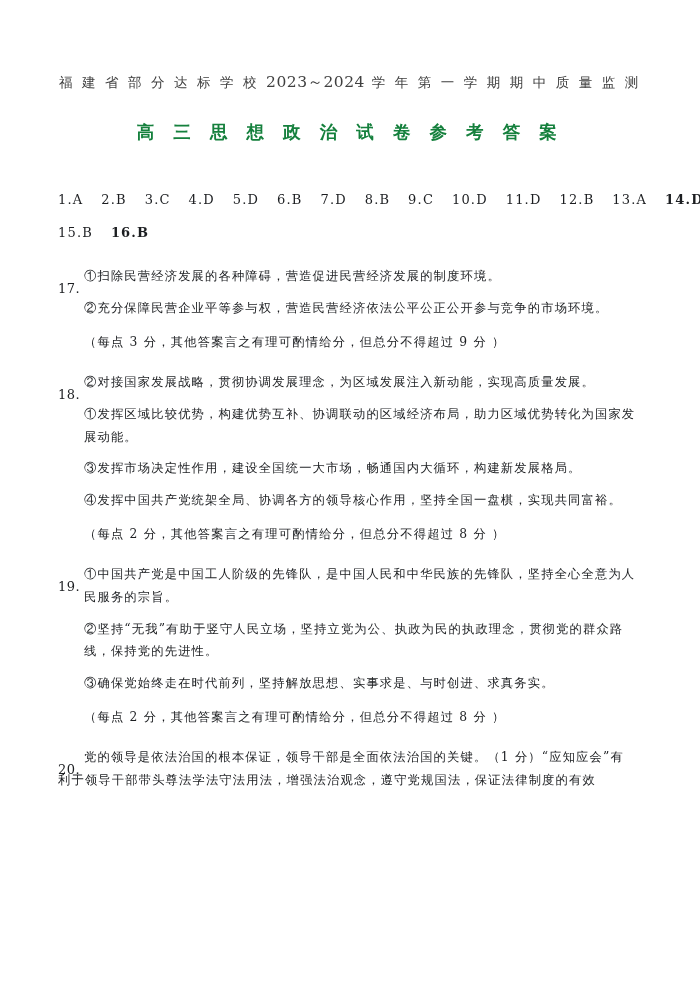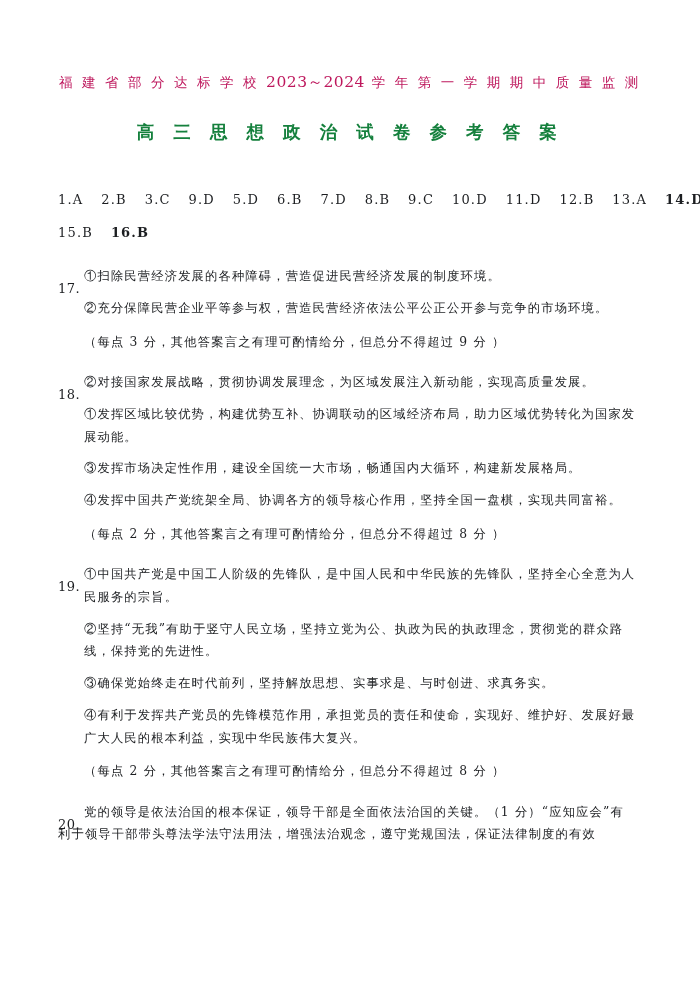--- a/index.html
+++ b/index.html
@@ -23,21 +23,21 @@
     box-sizing: border-box;
   }
   
   .doc-header {
     text-align: center;
     margin-top: 72px;
   }
   .header-line1 {
     font-size: 13.5px;
     letter-spacing: 2.6px;
-    color: #be185d;
+    color: #404040;
     white-space: nowrap;
   }
   .header-line1 .big {
     font-size: 15.5px;
     letter-spacing: 0.5px;
   }
   .header-line2 {
     margin-top: 27px;
     font-size: 17.5px;
     font-weight: bold;
@@ -125,21 +125,21 @@
     <div class="header-line2">高 三 思 想 政 治 试 卷 参 考 答 案</div>
   </div>
 
   <div class="content">
 
     <div class="objective">
       <div class="row">
         <span class="ans">1.A</span>
         <span class="ans">2.B</span>
         <span class="ans">3.C</span>
-        <span class="ans">9.D</span>
+        <span class="ans">4.D</span>
         <span class="ans">5.D</span>
         <span class="ans">6.B</span>
         <span class="ans">7.D</span>
         <span class="ans">8.B</span>
         <span class="ans">9.C</span>
         <span class="ans">10.D</span>
         <span class="ans">11.D</span>
         <span class="ans">12.B</span>
         <span class="ans">13.A</span>
         <span class="ans">14.D</span>
@@ -169,21 +169,20 @@
         <span class="note">（每点 2 分，其他答案言之有理可酌情给分，但总分不得超过 8 分 ）</span>
       </div>
     </div>
 
     <div class="qblock">
       <span class="qnum">19.</span>
       <div class="qbody">
         <span class="item">①中国共产党是中国工人阶级的先锋队，是中国人民和中华民族的先锋队，坚持全心全意为人民服务的宗旨。</span>
         <span class="item">②坚持“无我”有助于竖守人民立场，坚持立党为公、执政为民的执政理念，贯彻党的群众路线，保持党的先进性。</span>
         <span class="item">③确保党始终走在时代前列，坚持解放思想、实事求是、与时创进、求真务实。</span>
-        <span class="item">④有利于发挥共产党员的先锋模范作用，承担党员的责任和使命，实现好、维护好、发展好最广大人民的根本利益，实现中华民族伟大复兴。</span>
         <span class="note">（每点 2 分，其他答案言之有理可酌情给分，但总分不得超过 8 分 ）</span>
       </div>
     </div>
 
     <div class="qblock q20">
       <span class="qnum">20.</span>
       <div class="qbody">
         <span class="sub-line">党的领导是依法治国的根本保证，领导干部是全面依法治国的关键。（1 分）“应知应会”有</span>
       </div>
       <div class="indent-hang">

